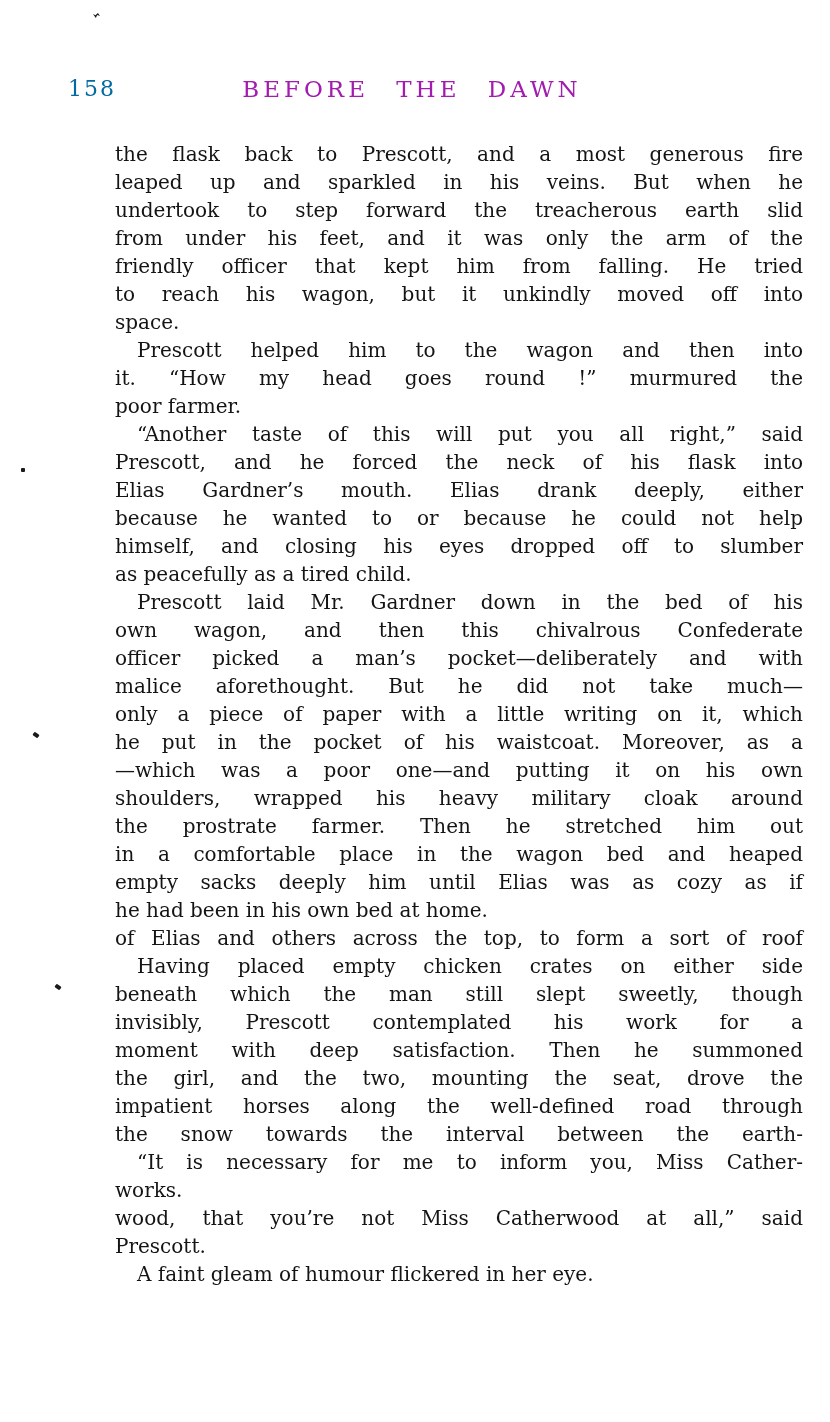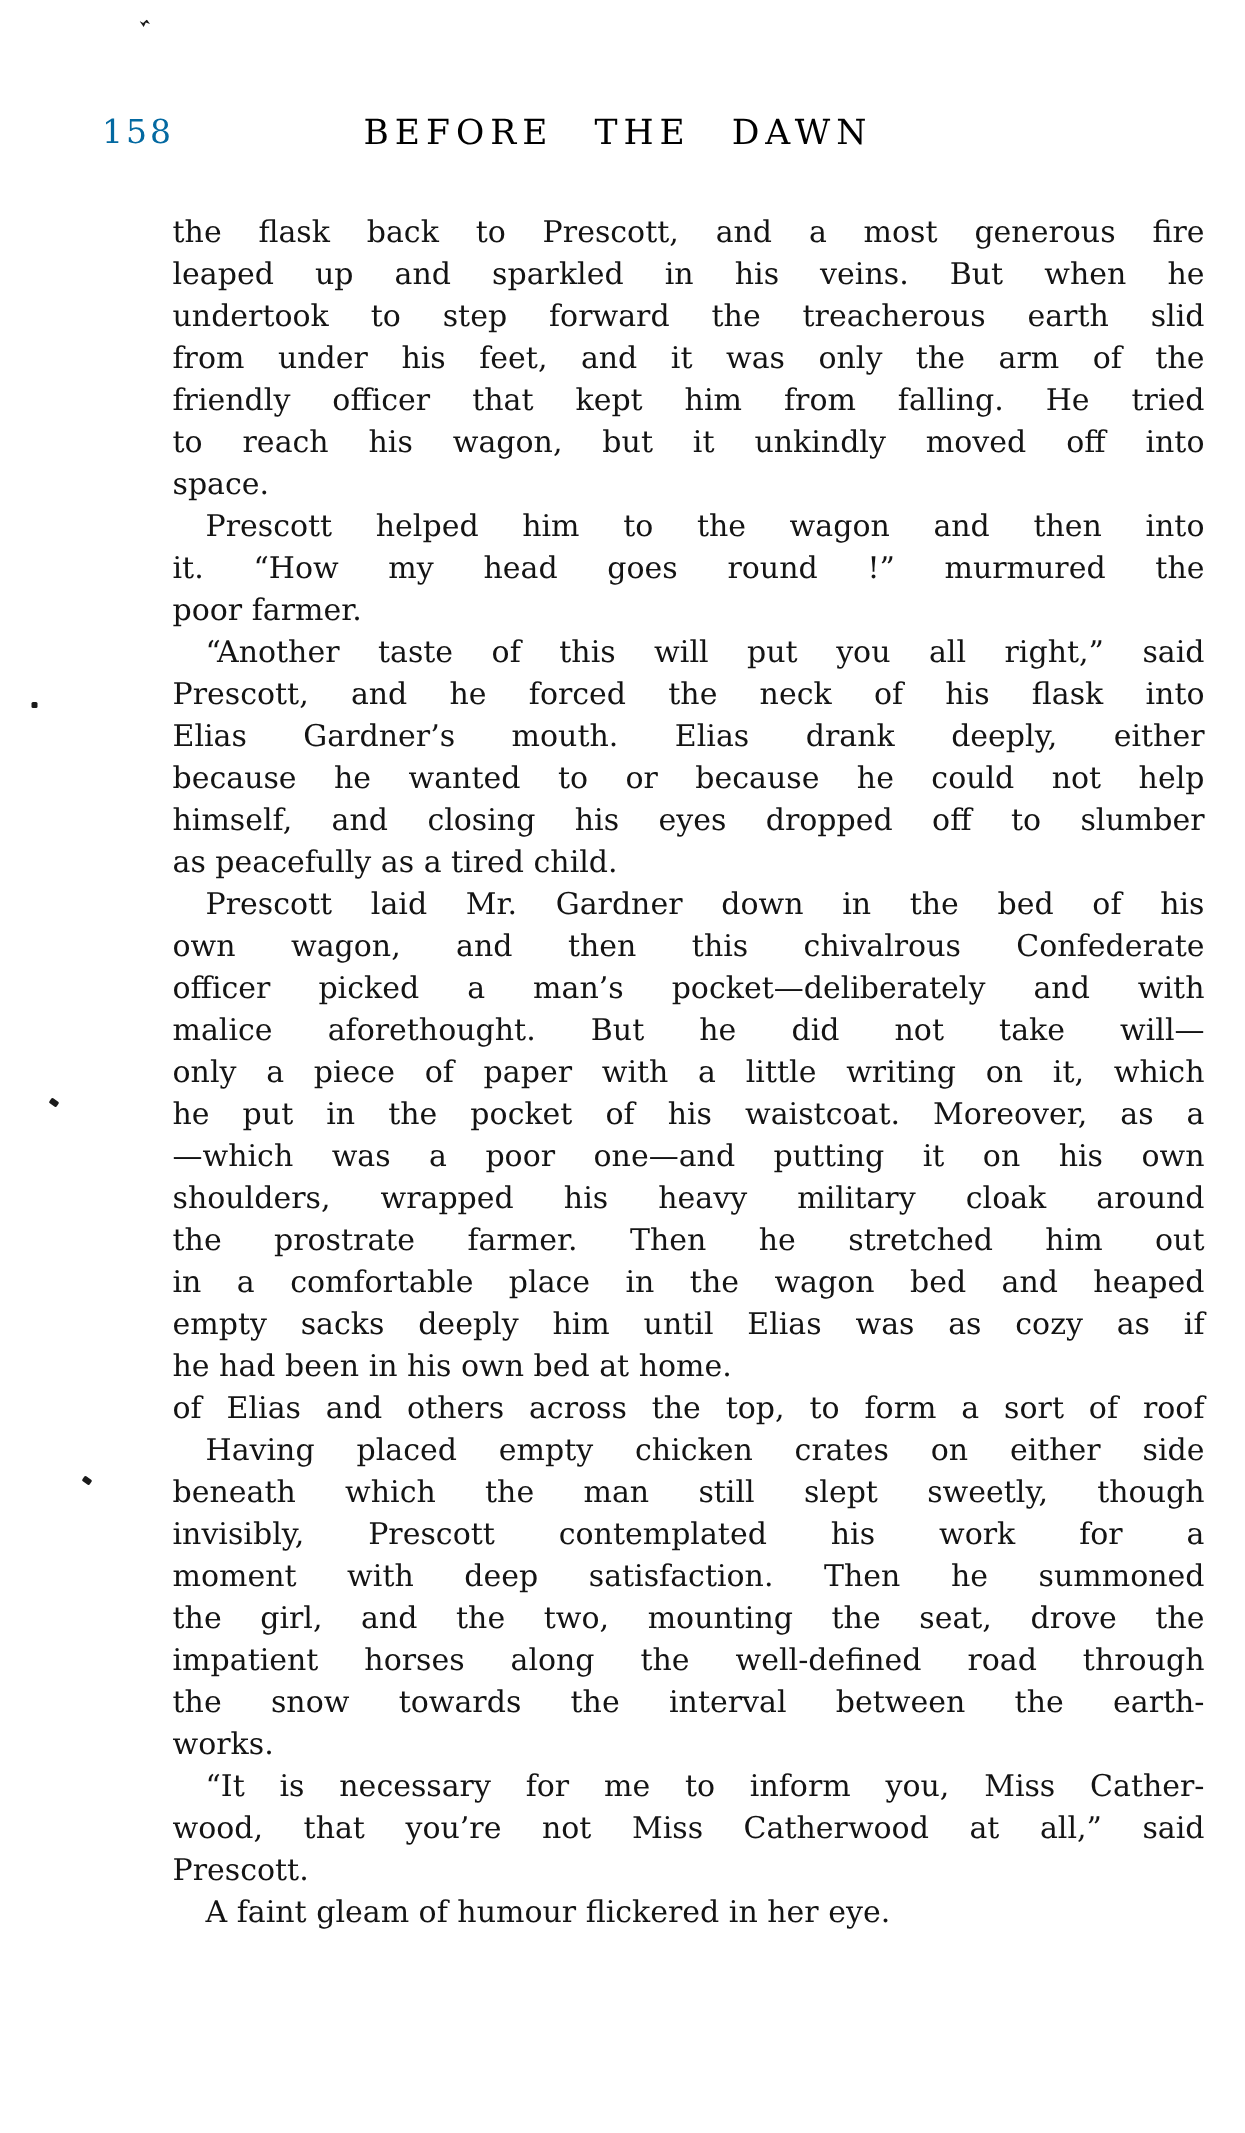--- a/index.html
+++ b/index.html
@@ -14,21 +14,21 @@
   }
   .header{position:absolute;top:76px;left:68px;right:74px;height:30px;}
   .page-number{
     position:absolute;left:0;top:0;
     font-size:22px;letter-spacing:2px;color:#0369a1;
   }
   .running-title{
     position:absolute;left:0;right:0;top:0;
     text-align:center;
     font-size:23px;letter-spacing:4px;word-spacing:16px;
-    color:#000000;
+    color:#a21caf;
   }
   .body-text{
     position:absolute;top:140px;left:68px;width:688px;
     font-size:20px;
     margin-left:47px;
   }
   .line{
     height:28px;line-height:28px;
     text-align:justify;
     -moz-text-align-last:justify;
@@ -75,36 +75,36 @@
     <div class="line end">poor farmer.</div>
     <div class="line ind">“Another taste of this will put you all right,” said</div>
     <div class="line">Prescott, and he forced the neck of his flask into</div>
     <div class="line">Elias Gardner’s mouth.  Elias drank deeply, either</div>
     <div class="line">because he wanted to or because he could not help</div>
     <div class="line">himself, and closing his eyes dropped off to slumber</div>
     <div class="line end">as peacefully as a tired child.</div>
     <div class="line ind">Prescott laid Mr. Gardner down in the bed of his</div>
     <div class="line">own wagon, and then this chivalrous Confederate</div>
     <div class="line">officer picked a man’s pocket—deliberately and with</div>
-    <div class="line">malice aforethought.  But he did not take will—</div>
+    <div class="line">malice aforethought.  But he did not take much—</div>
     <div class="line">only a piece of paper with a little writing on it, which</div>
     <div class="line">he put in the pocket of his waistcoat.  Moreover, as a</div>
     <div class="line">—which was a poor one—and putting it on his own</div>
     <div class="line">shoulders, wrapped his heavy military cloak around</div>
     <div class="line">the prostrate farmer.  Then he stretched him out</div>
     <div class="line">in a comfortable place in the wagon bed and heaped</div>
     <div class="line">empty sacks deeply him until Elias was as cozy as if</div>
     <div class="line end">he had been in his own bed at home.</div>
     <div class="line">of Elias and others across the top, to form a sort of roof</div>
     <div class="line ind">Having placed empty chicken crates on either side</div>
     <div class="line">beneath which the man still slept sweetly, though</div>
     <div class="line">invisibly, Prescott contemplated his work for a</div>
     <div class="line">moment with deep satisfaction.  Then he summoned</div>
     <div class="line">the girl, and the two, mounting the seat, drove the</div>
     <div class="line">impatient horses along the well-defined road through</div>
     <div class="line">the snow towards the interval between the earth-</div>
+    <div class="line ind">“It is necessary for me to inform you, Miss Cather-</div>
     <div class="line end">works.</div>
-    <div class="line ind">“It is necessary for me to inform you, Miss Cather-</div>
     <div class="line">wood, that you’re not Miss Catherwood at all,” said</div>
     <div class="line end">Prescott.</div>
     <div class="line ind end">A faint gleam of humour flickered in her eye.</div>
   </div>
 </div>
 
 </body></html>

